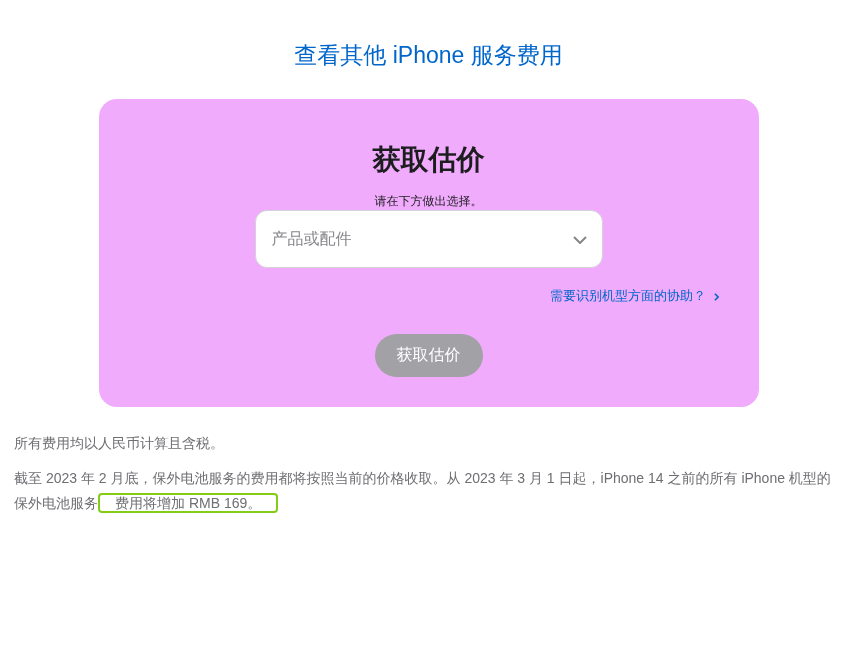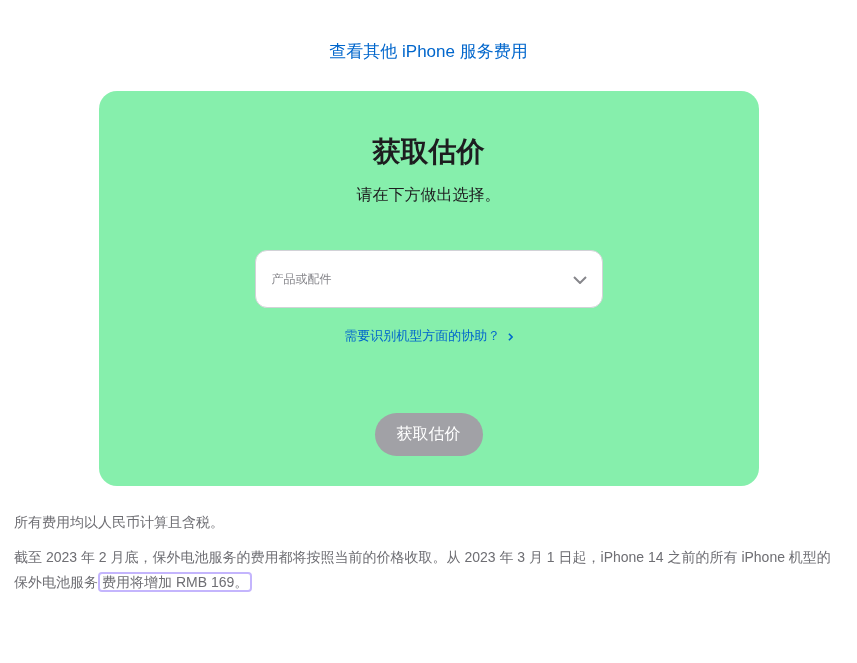--- a/index.html
+++ b/index.html
@@ -15,54 +15,53 @@
       overflow: hidden;
     }
     .top-link {
       text-align: center;
       padding-top: 40px;
       padding-bottom: 28px;
     }
     .top-link a {
       color: #0066cc;
       text-decoration: none;
-      font-size: 17px;
+      font-size: 23px;
     }
     .card {
       width: 660px;
       margin: 0 auto;
-      background: #86efac;
+      background: #f0abfc;
       border-radius: 18px;
       padding: 42px 40px 30px;
       text-align: center;
     }
     .card-title {
       font-size: 28px;
       font-weight: 600;
       color: #1d1d1f;
       margin-bottom: 14px;
     }
     .card-subtitle {
-      font-size: 16px;
+      font-size: 12px;
       color: #1d1d1f;
-      margin-bottom: 44px;
     }
     .select-wrap {
       position: relative;
       width: 348px;
       margin: 0 auto 22px;
     }
     .select-box {
       width: 100%;
       height: 58px;
       background: #ffffff;
       border: 1px solid #d2d2d7;
       border-radius: 12px;
       padding: 0 44px 0 16px;
-      font-size: 12px;
+      font-size: 16px;
       color: #86868b;
       text-align: right;
       cursor: pointer;
       appearance: none;
       display: flex;
       align-items: center;
     }
     .select-box.secondary {
       border-color: #e8e8ed;
       height: 56px;
@@ -76,21 +75,22 @@
     }
     .chevron svg {
       width: 14px;
       height: 8px;
       stroke: #86868b;
       stroke-width: 2;
       fill: none;
     }
     .help-link {
       margin-top: -4px;
-      margin-bottom: 68px;
+      margin-bottom: 29px;
+      text-align: right;
     }
     .help-link a {
       color: #0066cc;
       text-decoration: none;
       font-size: 13px;
     }
     .help-chevron {
       display: inline-block;
       vertical-align: middle;
       margin-left: 4px;
@@ -114,23 +114,23 @@
     .footer-notes {
       padding: 24px 14px 0;
       font-size: 14px;
       line-height: 1.8;
       color: #6e6e73;
     }
     .footer-notes p {
       margin-bottom: 10px;
     }
     .highlight-box {
-      border: 2px solid #c4b5fd;
+      border: 2px solid #84cc16;
       border-radius: 4px;
-      padding: 0 2px;
+      padding: 0 15px;
       display: inline;
     }
   </style>
 </head>
 <body>
 
 <div class="top-link">
   <a href="#">查看其他 iPhone 服务费用</a>
 </div>
 

